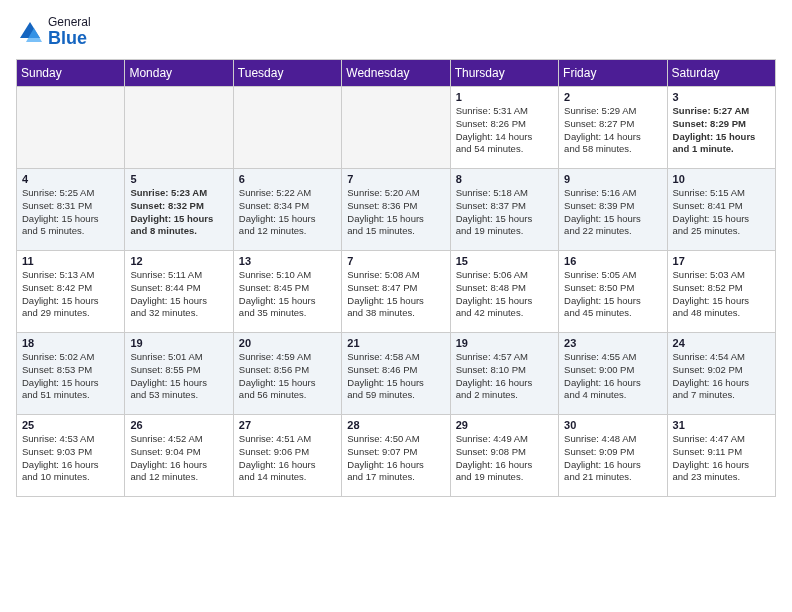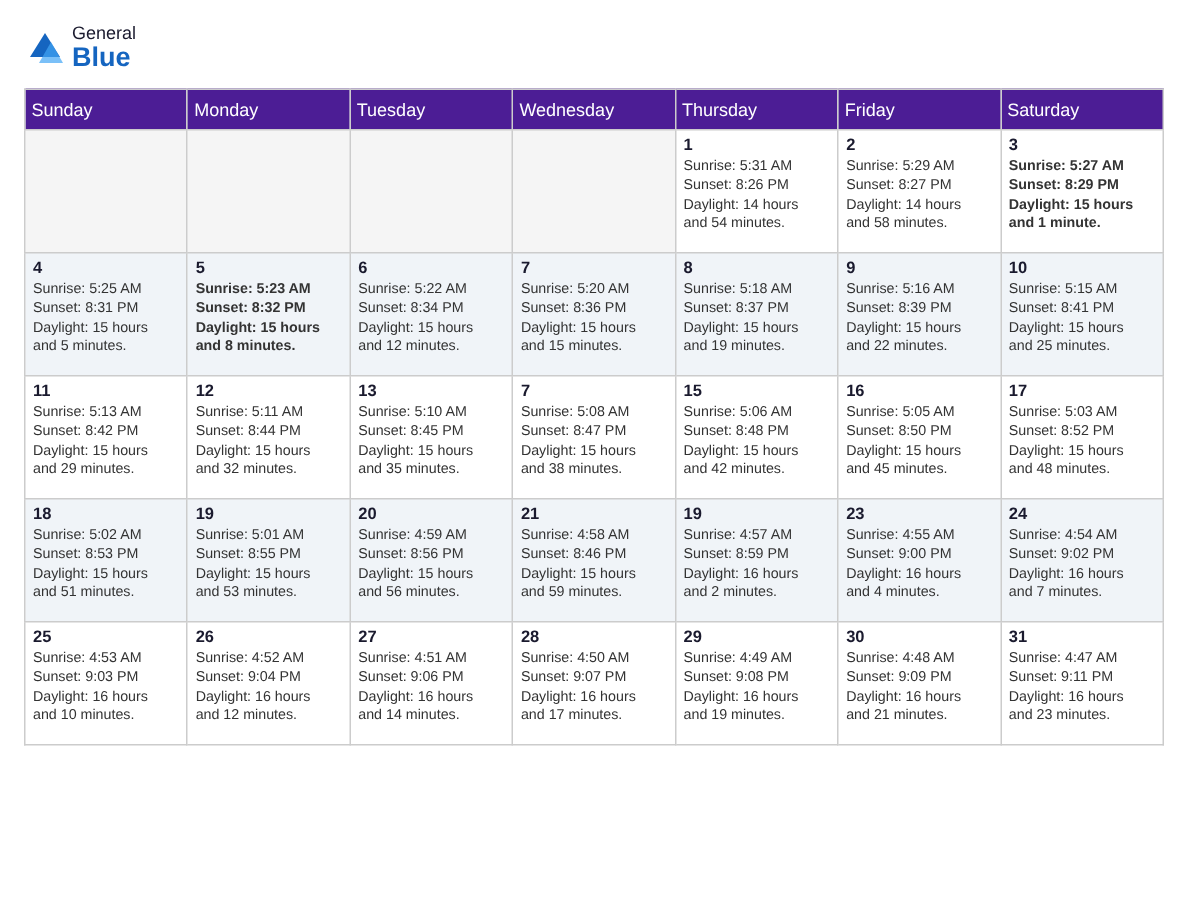--- a/index.html
+++ b/index.html
@@ -276,21 +276,21 @@
         <td>
           <div class="day-num">21</div>
           <div class="day-info" style="white-space: pre-line;">Sunrise: 4:58 AM
 Sunset: 8:46 PM
 Daylight: 15 hours
 and 59 minutes.</div>
         </td>
         <td>
           <div class="day-num">19</div>
           <div class="day-info" style="white-space: pre-line;">Sunrise: 4:57 AM
-Sunset: 8:59 PM
+Sunset: 8:10 PM
 Daylight: 16 hours
 and 2 minutes.</div>
         </td>
         <td>
           <div class="day-num">23</div>
           <div class="day-info" style="white-space: pre-line;">Sunrise: 4:55 AM
 Sunset: 9:00 PM
 Daylight: 16 hours
 and 4 minutes.</div>
         </td>

